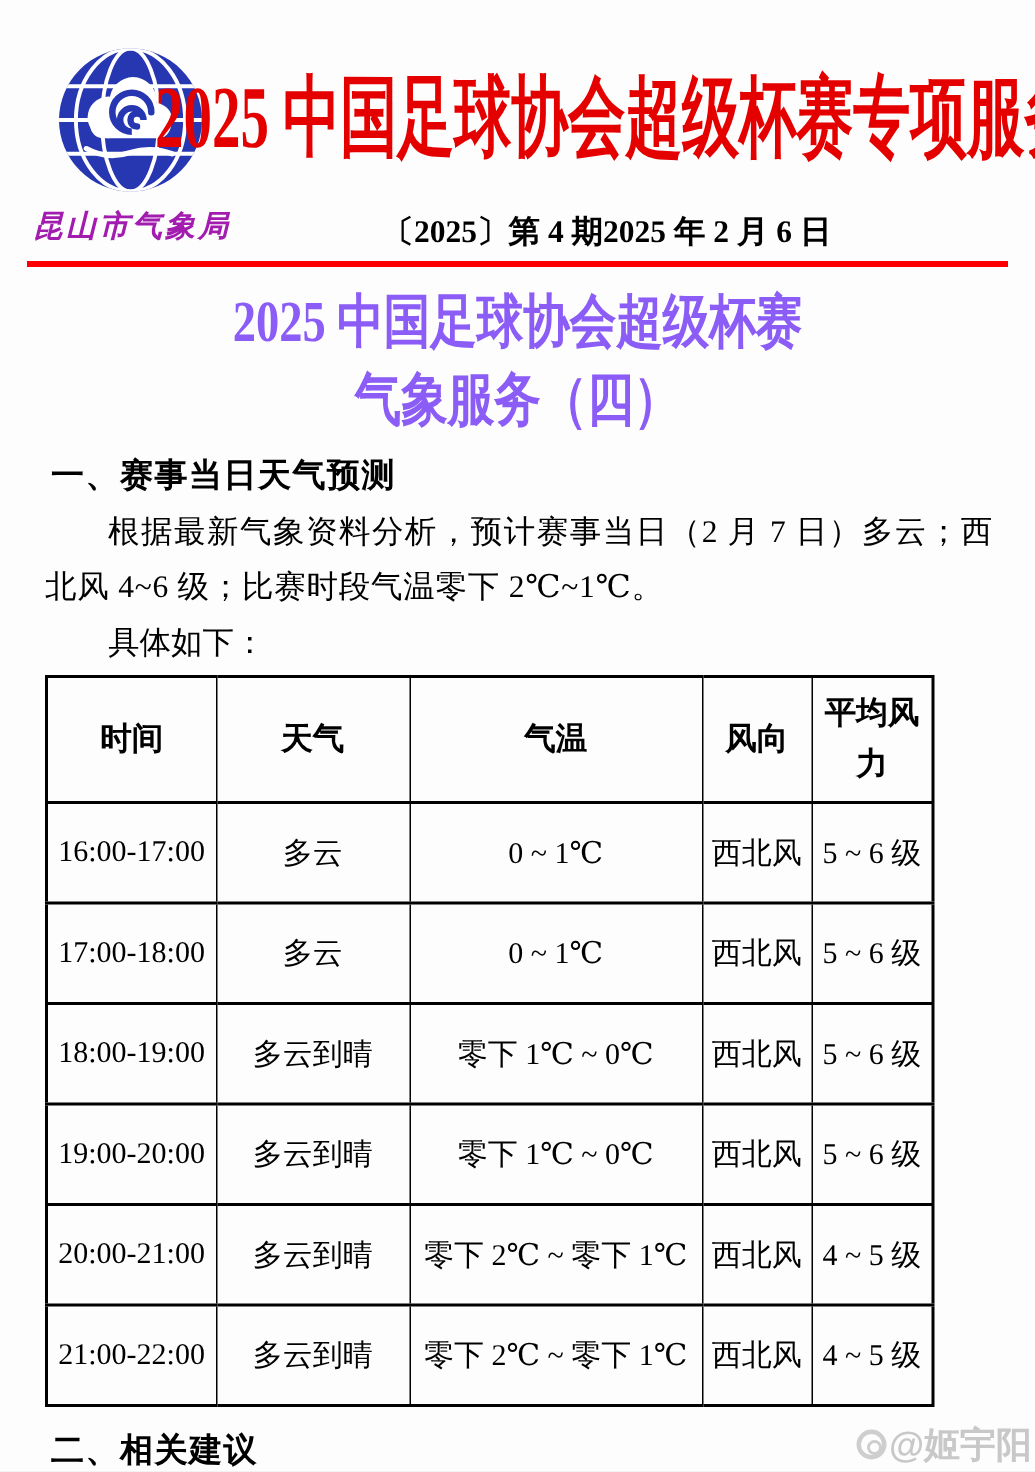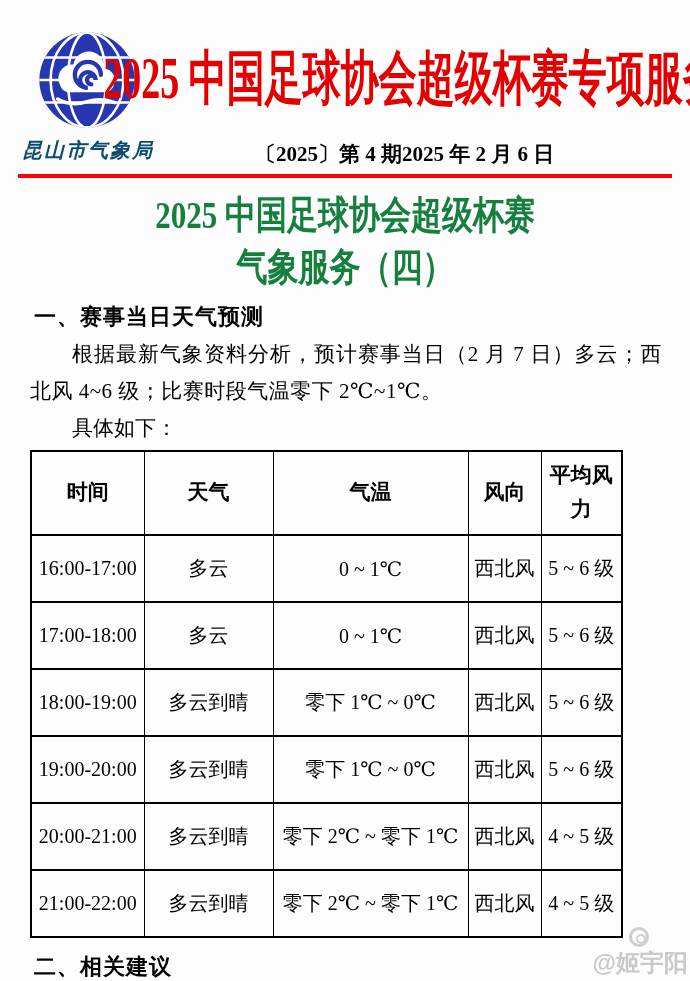--- a/index.html
+++ b/index.html
@@ -14,21 +14,21 @@
     font-family: "Liberation Serif", "DejaVu Serif", serif;
     color: #000;
   }
 
   
   .doc-header { position: relative; height: 178px; }
   .logo-block { position: absolute; left: 22px; top: 28px; width: 130px; text-align: center; }
   .logo-block svg { display: block; margin: 0 auto; }
   .agency-name {
     margin-top: 5px;
-    color: #0c4a6e;
+    color: #a21caf;
     font-size: 20px;
     font-weight: bold;
     letter-spacing: 2px;
     white-space: nowrap;
     font-style: italic;
   }
   .banner-title {
     position: absolute;
     left: 142px; right: 8px; top: 22px;
     height: 112px;
@@ -48,21 +48,21 @@
     white-space: nowrap;
   }
   .red-rule {
     position: absolute;
     left: 18px; right: 18px; top: 174px;
     height: 4px;
     background: #ff0000;
   }
 
   
-  .doc-title { text-align: center; color: #15803d; font-weight: bold; }
+  .doc-title { text-align: center; color: #8b5cf6; font-weight: bold; }
   .doc-title .line1 { margin-top: 16px; font-size: 31px; transform: scaleY(1.25); }
   .doc-title .line2 { margin-top: 10px; font-size: 31px; transform: scaleY(1.25); }
 
   
   .sec-heading {
     margin: 14px 30px 0 34px;
     font-family: "Liberation Sans", "DejaVu Sans", sans-serif;
     font-size: 22px;
     font-weight: bold;
     letter-spacing: 1px;
@@ -115,21 +115,20 @@
   
   .watermark {
     position: absolute;
     right: 2px; bottom: 2px;
     display: flex; align-items: center;
     color: #c3c3c3;
     font-family: "Liberation Sans", "DejaVu Sans", sans-serif;
     font-size: 24px;
     font-weight: bold;
     opacity: 0.9;
-    flex-direction: column;
   }
   .wm-icon {
     width: 20px; height: 20px;
     border: 3px solid #c9c9c9;
     border-radius: 50%;
     margin-right: 2px;
     position: relative;
   }
   .wm-icon::after {
     content: "";

